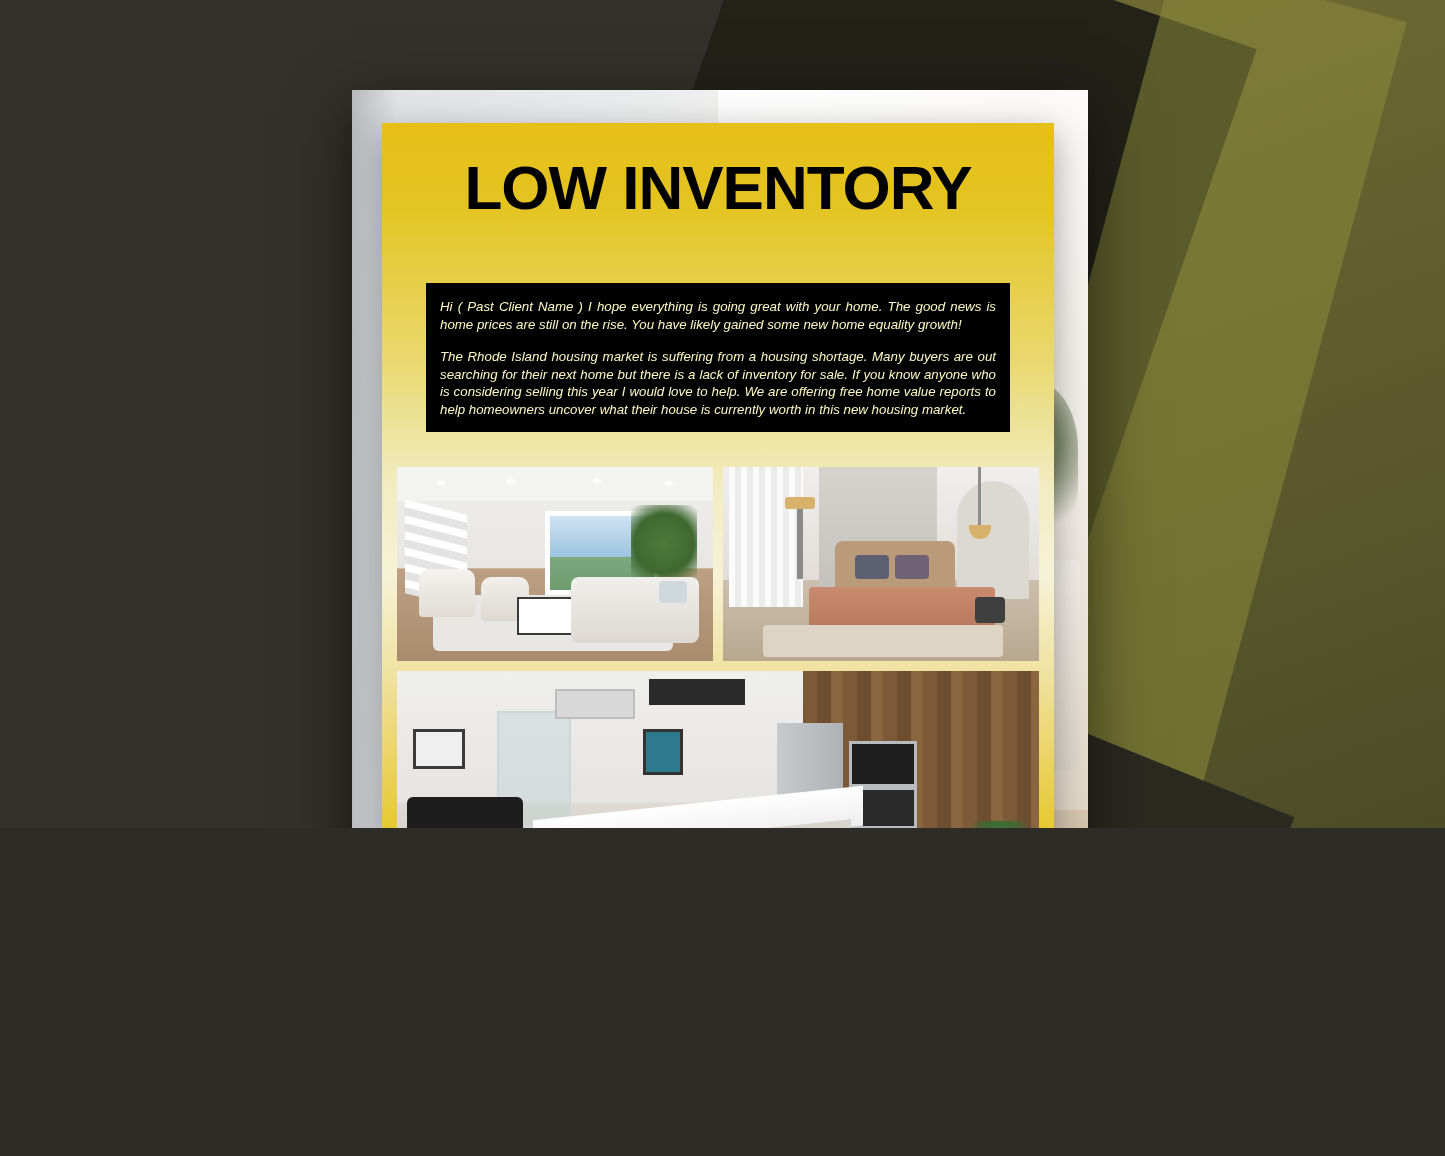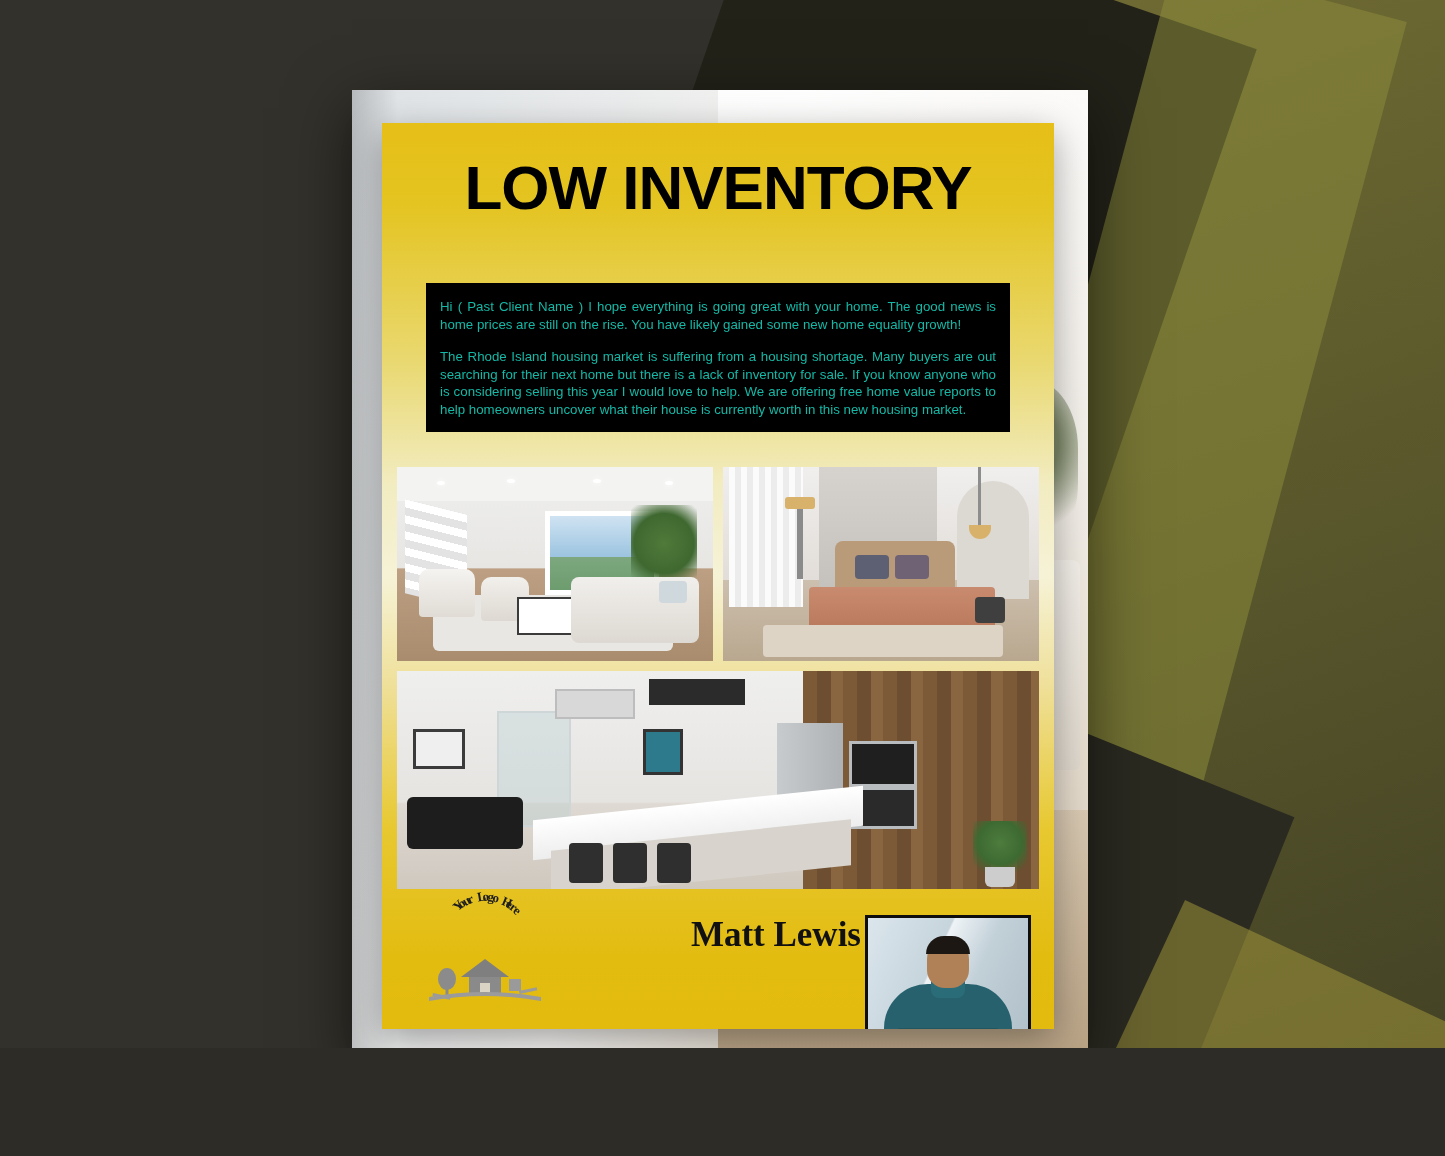--- a/index.html
+++ b/index.html
@@ -11,21 +11,21 @@
     height: 1156px;
     overflow: hidden;
     font-family: "Liberation Sans", sans-serif;
     background: #2e2c26;
   }
 
   
   #stage {
     position: relative;
     width: 1445px;
-    height: 1048px;
+    height: 828px;
     background: #33312a;
     overflow: hidden;
   }
   .bg-shape {
     position: absolute;
     pointer-events: none;
   }
   .bg-dark-left {
     left: 0; top: 0;
     width: 1180px; height: 1156px;
@@ -188,21 +188,22 @@
     color: #fff;
     padding: 15px 14px 14px 14px;
     box-sizing: border-box;
   }
   .letter-box p {
     margin: 0 0 15px 0;
     font-size: 13.3px;
     line-height: 1.32;
     text-align: justify;
     font-family: "Liberation Sans", sans-serif;
-    color: #14b8a6;
+    color: #fef9c3;
+    font-style: italic;
   }
   .letter-box p:last-child { margin-bottom: 0; }
 
   
   .photos {
     position: absolute;
     left: 15px;
     top: 344px;
     width: 642px;
   }

